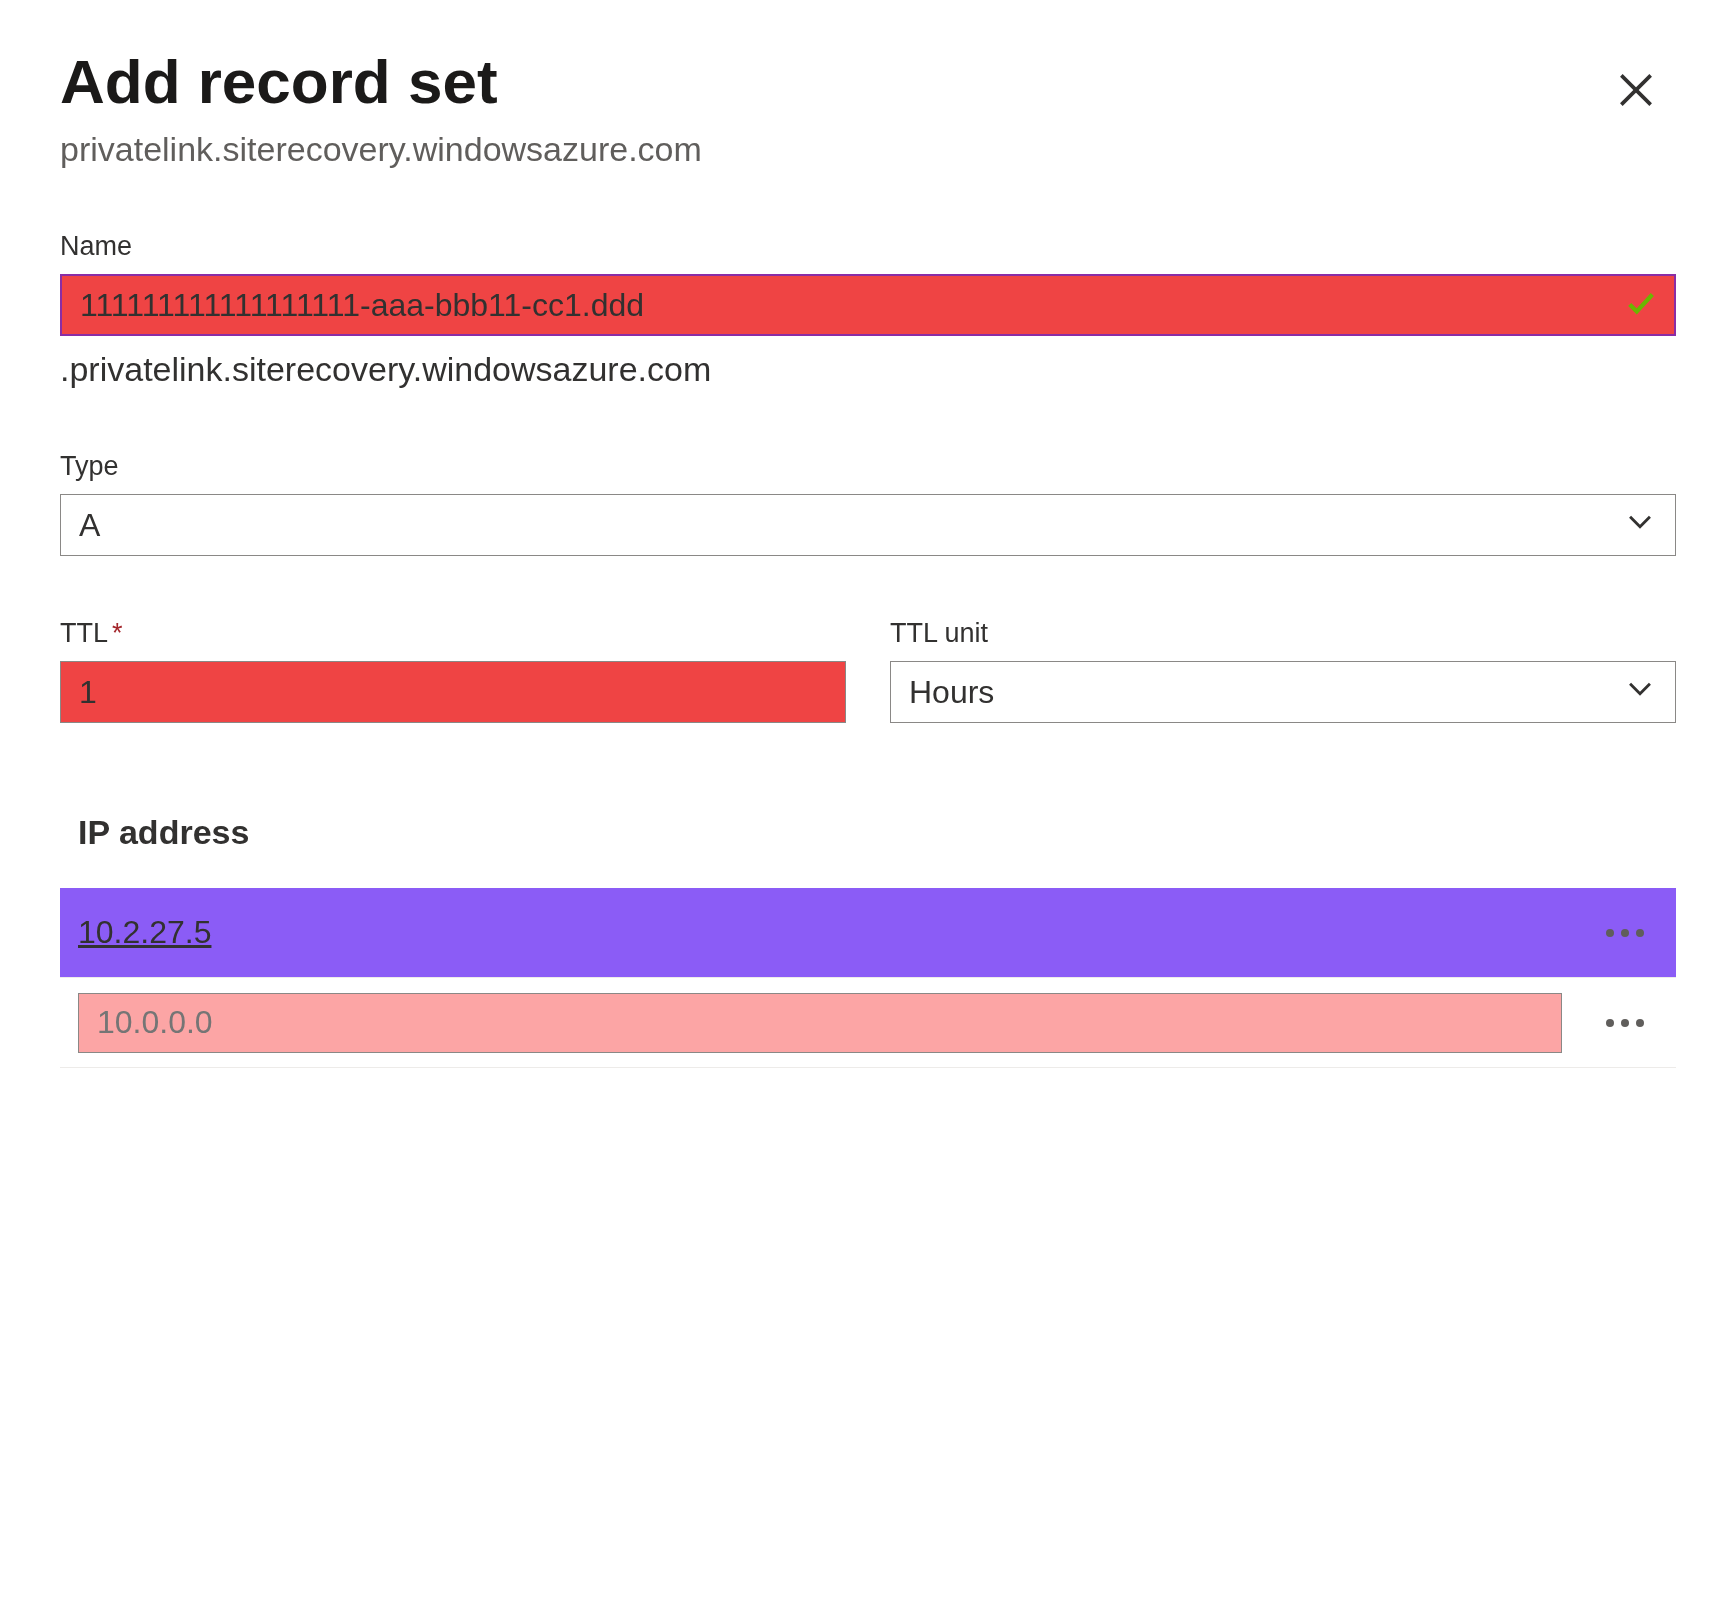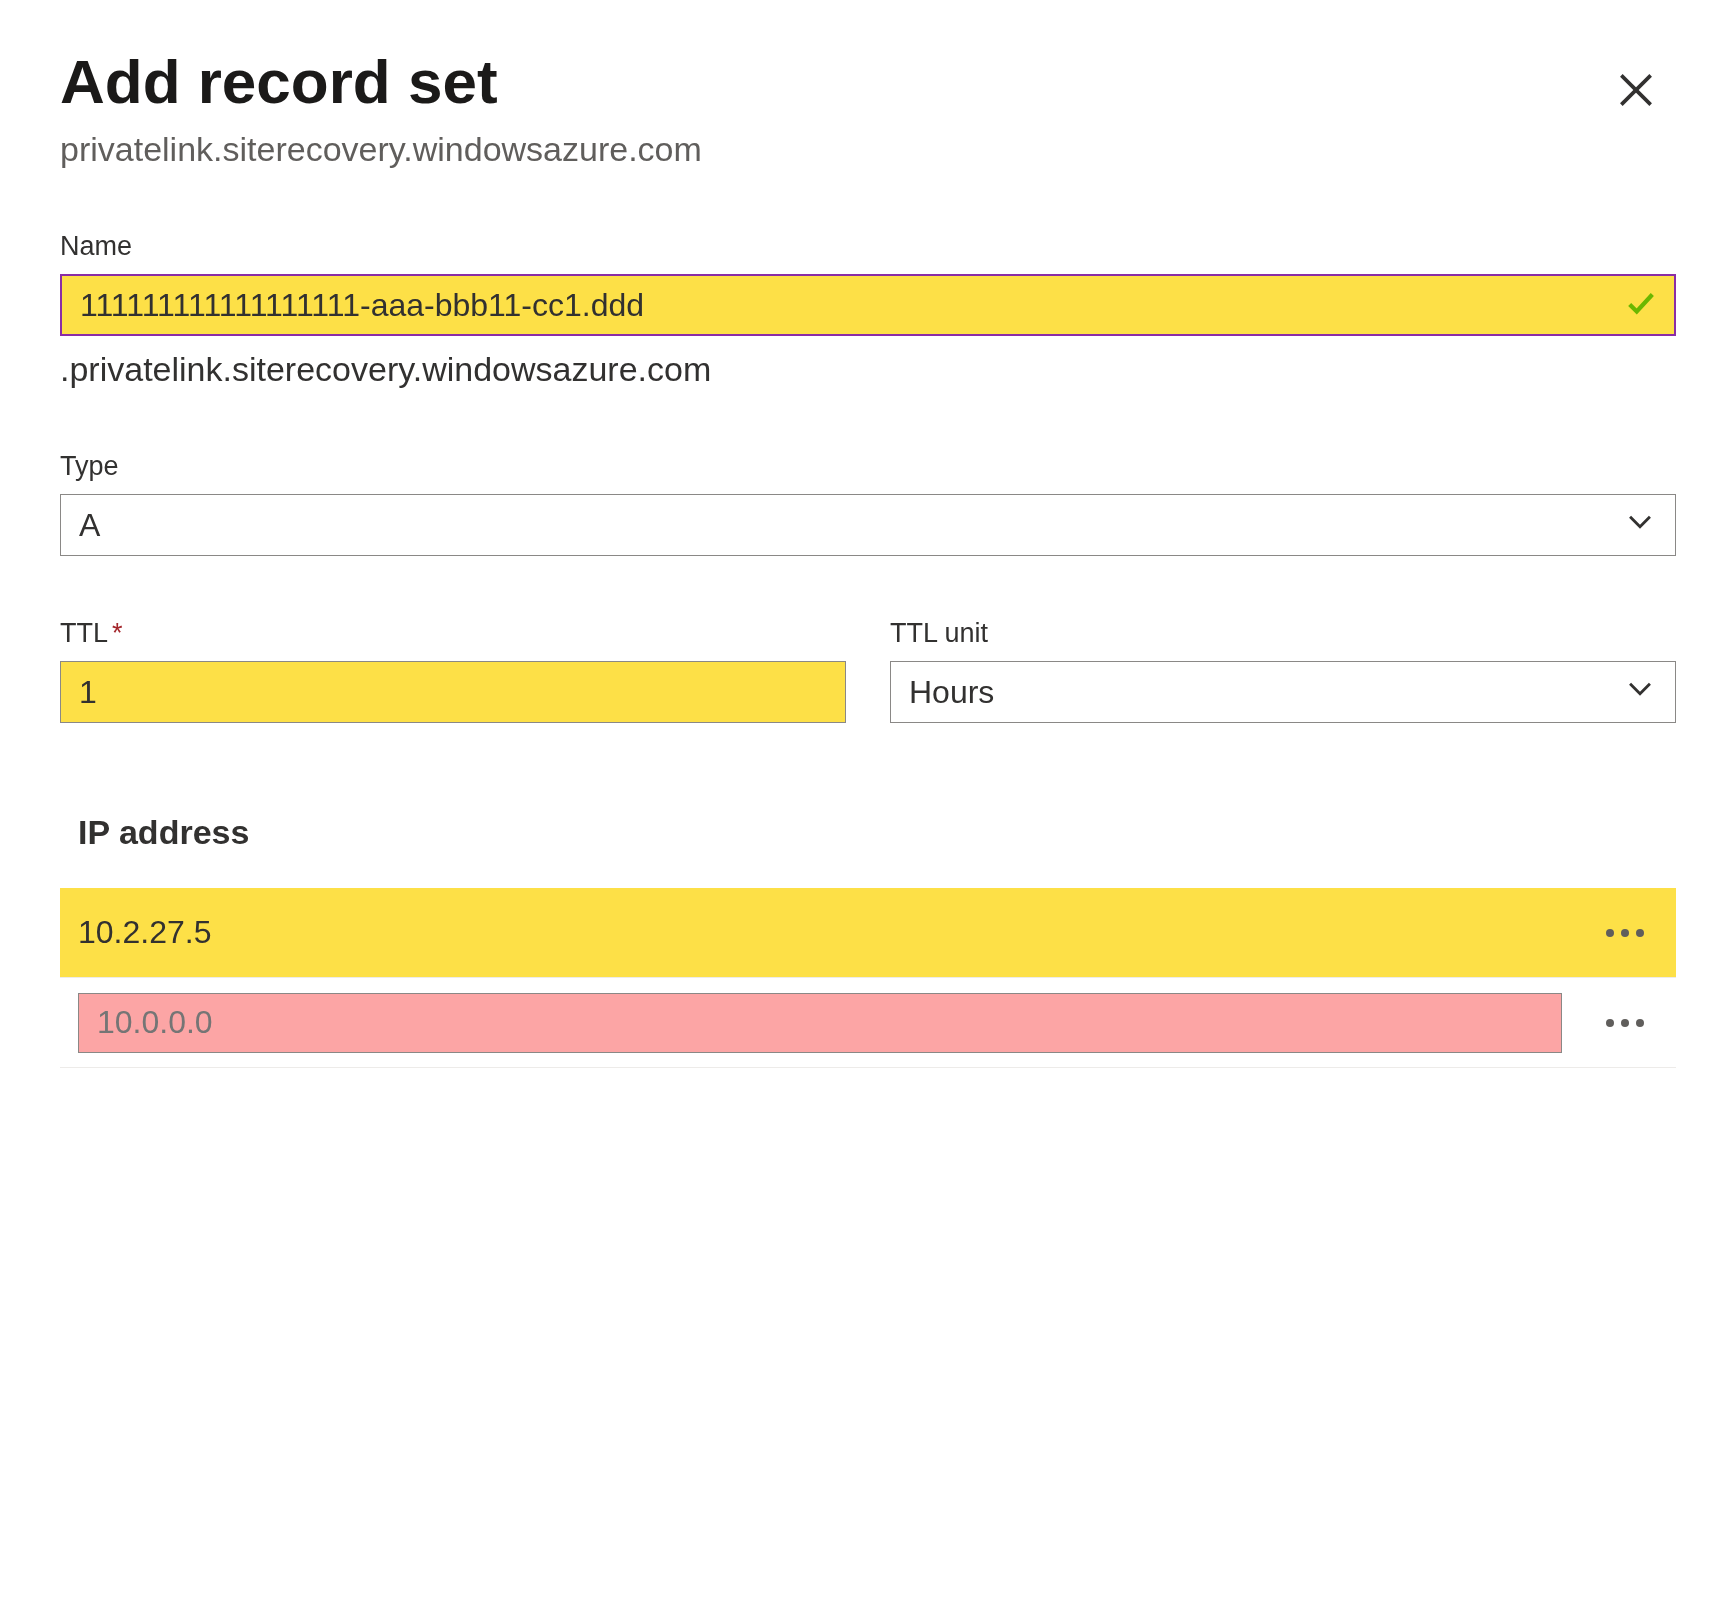--- a/index.html
+++ b/index.html
@@ -13,21 +13,21 @@
   .field-group { margin-top: 62px; }
   .field-label { font-size: 27px; color: #323130; margin-bottom: 12px; display: block; }
   .required { color: #a4262c; margin-left: 4px; }
   .text-input {
     width: 100%;
     height: 62px;
     border: 1px solid #8a8886;
     padding: 0 18px;
     font-size: 32px;
     color: #323130;
-    background: #fde047;
+    background: #ef4444;
     outline: none;
   }
   .text-input.focused {
     border: 2px solid #8a2da5;
     padding-right: 60px;
   }
   .input-wrap { position: relative; }
   .check-icon {
     position: absolute;
     right: 18px;
@@ -61,21 +61,21 @@
   .col { flex: 1; }
   .section-label { font-size: 34px; font-weight: 600; color: #323130; margin-top: 90px; margin-left: 18px; }
   .ip-list { margin-top: 36px; }
   .ip-row {
     display: flex;
     align-items: center;
     height: 90px;
     border-bottom: 1px solid #edebe9;
     padding: 0 18px;
   }
-  .ip-row.filled { background: #fde047; }
+  .ip-row.filled { background: #8b5cf6; text-decoration: underline; }
   .ip-value-text { font-size: 32px; color: #323130; flex: 1; }
   .ip-input-box {
     flex: 1;
     height: 60px;
     border: 1px solid #8a8886;
     padding: 0 18px;
     font-size: 32px;
     color: #605e5c;
     background: #fca5a5;
     outline: none;

